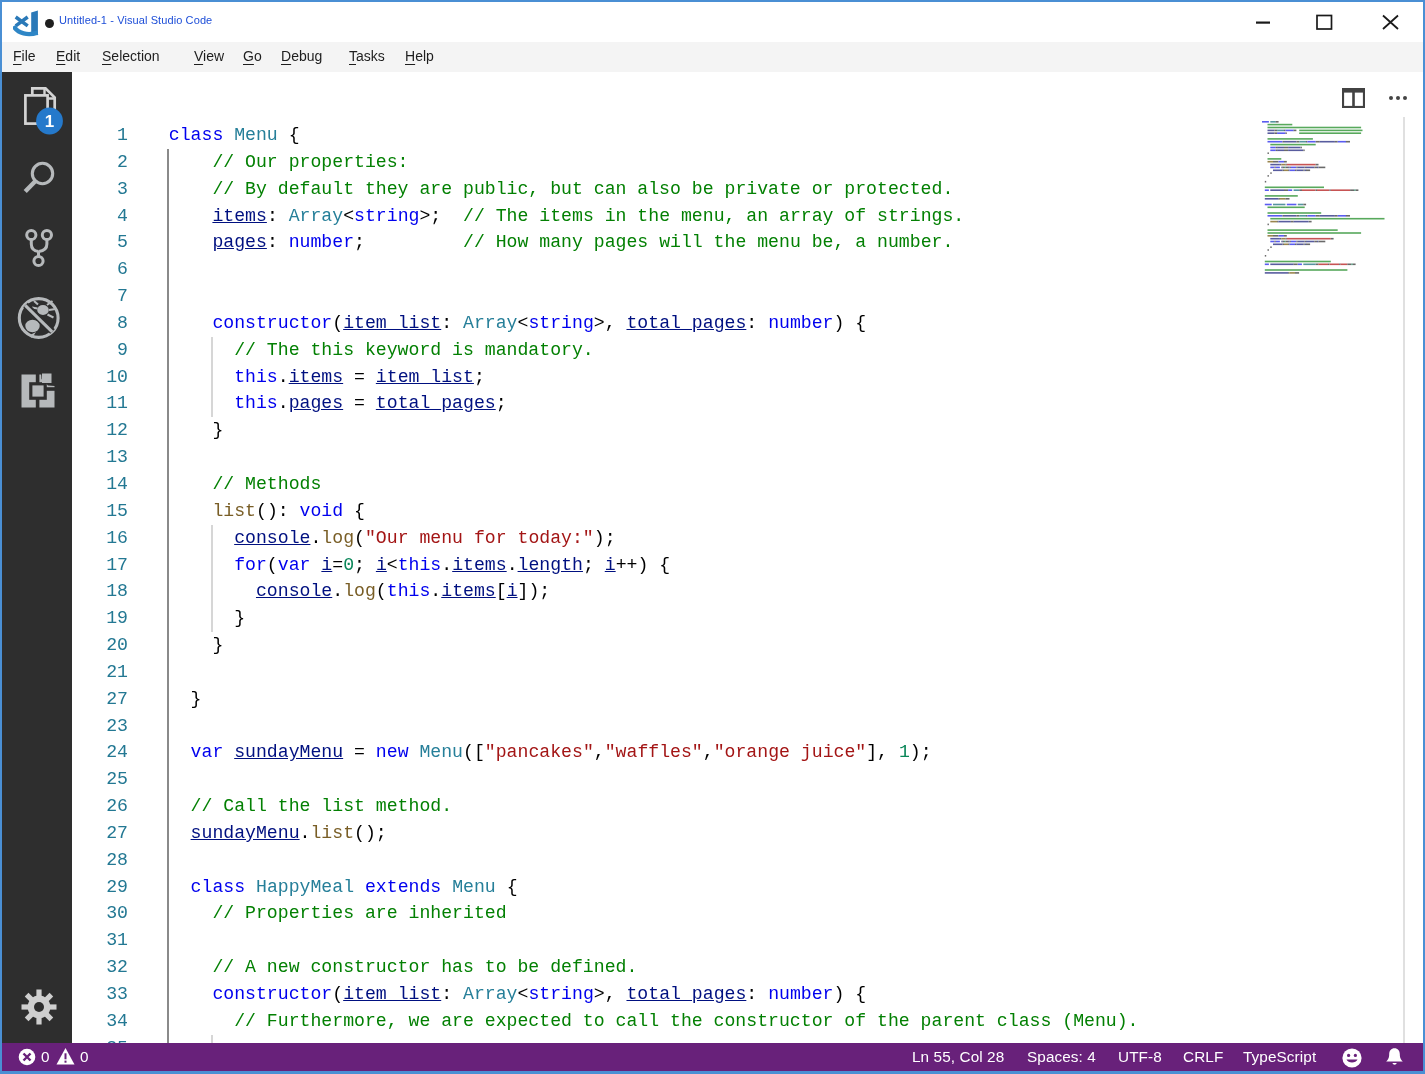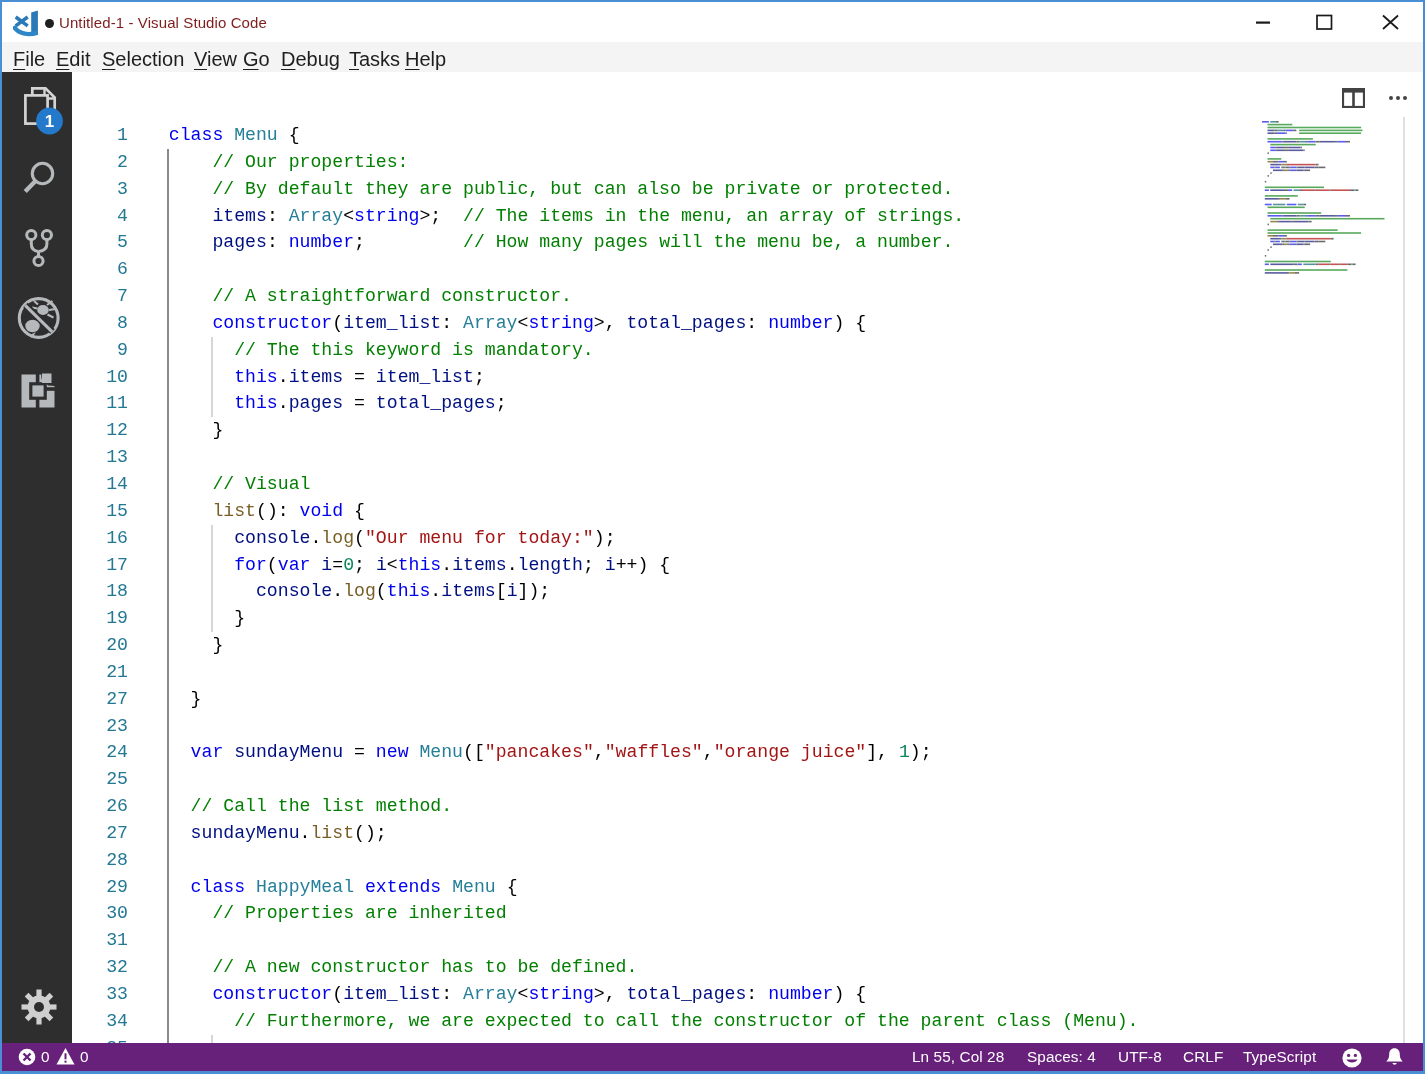--- a/index.html
+++ b/index.html
@@ -1,42 +1,42 @@
 <!DOCTYPE html>
 <html><head><meta charset="utf-8">
 <style>
 * { margin:0; padding:0; box-sizing:border-box; }
 html,body { width:1425px; height:1074px; overflow:hidden; background:#fff;
   font-family:"Liberation Sans", sans-serif; }
 #win { position:absolute; left:0; top:0; width:1425px; height:1074px; background:#fff; }
 .bord { position:absolute; background:#4a8fd4; z-index:50; }
 #titlebar { position:absolute; left:2px; top:2px; width:1421px; height:40px; background:#fff; }
-#title { position:absolute; left:57px; top:12px; font-size:15px; color:#7f1d1d; letter-spacing:0.1px; }
+#title { position:absolute; left:57px; top:12px; font-size:11px; color:#1d4ed8; letter-spacing:0.1px; }
 #tdot { position:absolute; left:43px; top:17px; width:9px; height:9px; border-radius:50%; background:#1f1f1f; }
 #menubar { position:absolute; left:2px; top:42px; width:1421px; height:30px; background:#f4f4f4; }
-.mi { position:absolute; top:6px; font-size:20px; color:#1e1e1e; }
+.mi { position:absolute; top:6px; font-size:14px; color:#1e1e1e; }
 .mi u { text-decoration-thickness:1px; text-underline-offset:2.5px; }
 #activitybar { position:absolute; left:2px; top:72px; width:70px; height:971px; background:#2e2e2e; }
 .abicon { position:absolute; }
 #tabbar { position:absolute; left:72px; top:72px; width:1351px; height:45px; background:#f1f1f0; }
 #tab1 { position:absolute; left:0; top:0; width:170px; height:45px; background:#fff; }
 #tabts { position:absolute; left:19px; top:13px; font-size:13.5px; font-weight:bold; color:#4f8fb2; letter-spacing:0.3px;}
 #tabname { position:absolute; left:47px; top:11px; font-size:16.3px; color:#3c3c3c; }
 #tabdot { position:absolute; left:144px; top:21px; width:11px; height:11px; border-radius:50%; background:#3a3a3a; }
 #dots { position:absolute; left:1389px; top:95px; width:20px; height:6px; }
 #dots i { position:absolute; top:1px; width:4px; height:4px; border-radius:50%; background:#444; }
 #editor { position:absolute; left:72px; top:117px; width:1351px; height:926px; background:#fff; overflow:hidden; }
 .row { height:26.85px; line-height:26.85px; white-space:pre; }
 #lnums { position:absolute; left:0; top:5px; width:56px; text-align:right;
   font-family:"Liberation Mono", monospace; font-size:18.2px; color:#237893; }
 #codetext { position:absolute; left:96.8px; top:5px;
   font-family:"Liberation Mono", monospace; font-size:18.1667px; color:#000; }
 #codetext i { font-style:normal; }
 i.k { color:#0000ee; } i.t { color:#267f99;text-align:center; } i.c { color:#038003; }
-i.s { color:#a31515; } i.n { color:#098658; } i.f { color:#795e26; } i.v { color:#001080; }
+i.s { color:#a31515; } i.n { color:#098658; } i.f { color:#795e26; } i.v { color:#001080;text-decoration:underline; }
 .minimap { position:absolute; left:1187px; top:0px; }
 #ovborder { position:absolute; left:1331px; top:0; width:2px; height:926px; background:#e0e0e0; }
 #statusbar { position:absolute; left:2px; top:1043px; width:1421px; height:28px; background:#68217a; z-index:40; }
 .st { position:absolute; top:1048px; font-size:15.3px; color:#fff; z-index:45; letter-spacing:0.1px;}
 #winbtns { position:absolute; top:2px; right:2px; width:190px; height:40px; }
 </style></head>
 <body>
 <div id="win">
   <div class="bord" style="left:0;top:0;width:1425px;height:2px"></div>
   <div class="bord" style="left:0;top:0;width:2px;height:1074px"></div>
@@ -194,28 +194,28 @@
 <div class="row">34</div>
 <div class="row">35</div>
       </div>
     <div id="codetext">
         <div class="row"><i class="k">class</i><i class="p"> </i><i class="t">Menu</i><i class="p"> {</i></div>
 <div class="row"><i class="p">    </i><i class="c">// Our properties:</i></div>
 <div class="row"><i class="p">    </i><i class="c">// By default they are public, but can also be private or protected.</i></div>
 <div class="row"><i class="p">    </i><i class="v">items</i><i class="p">: </i><i class="t">Array</i><i class="p">&lt;</i><i class="k">string</i><i class="p">&gt;;</i><i class="p">  </i><i class="c">// The items in the menu, an array of strings.</i></div>
 <div class="row"><i class="p">    </i><i class="v">pages</i><i class="p">: </i><i class="k">number</i><i class="p">;</i><i class="p">         </i><i class="c">// How many pages will the menu be, a number.</i></div>
 <div class="row"></div>
-<div class="row"><i class="p">    </i><i class="c">// A straightforward constructor.</i></div>
+<div class="row"><i class="p">    </i></div>
 <div class="row"><i class="p">    </i><i class="k">constructor</i><i class="p">(</i><i class="v">item_list</i><i class="p">: </i><i class="t">Array</i><i class="p">&lt;</i><i class="k">string</i><i class="p">&gt;, </i><i class="v">total_pages</i><i class="p">: </i><i class="k">number</i><i class="p">) {</i></div>
 <div class="row"><i class="p">      </i><i class="c">// The this keyword is mandatory.</i></div>
 <div class="row"><i class="p">      </i><i class="k">this</i><i class="p">.</i><i class="v">items</i><i class="p"> = </i><i class="v">item_list</i><i class="p">;</i></div>
 <div class="row"><i class="p">      </i><i class="k">this</i><i class="p">.</i><i class="v">pages</i><i class="p"> = </i><i class="v">total_pages</i><i class="p">;</i></div>
 <div class="row"><i class="p">    </i><i class="p">}</i></div>
 <div class="row"></div>
-<div class="row"><i class="p">    </i><i class="c">// Visual</i></div>
+<div class="row"><i class="p">    </i><i class="c">// Methods</i></div>
 <div class="row"><i class="p">    </i><i class="f">list</i><i class="p">(): </i><i class="k">void</i><i class="p"> {</i></div>
 <div class="row"><i class="p">      </i><i class="v">console</i><i class="p">.</i><i class="f">log</i><i class="p">(</i><i class="s">"Our menu for today:"</i><i class="p">);</i></div>
 <div class="row"><i class="p">      </i><i class="k">for</i><i class="p">(</i><i class="k">var</i><i class="p"> </i><i class="v">i</i><i class="p">=</i><i class="n">0</i><i class="p">; </i><i class="v">i</i><i class="p">&lt;</i><i class="k">this</i><i class="p">.</i><i class="v">items</i><i class="p">.</i><i class="v">length</i><i class="p">; </i><i class="v">i</i><i class="p">++) {</i></div>
 <div class="row"><i class="p">        </i><i class="v">console</i><i class="p">.</i><i class="f">log</i><i class="p">(</i><i class="k">this</i><i class="p">.</i><i class="v">items</i><i class="p">[</i><i class="v">i</i><i class="p">]);</i></div>
 <div class="row"><i class="p">      </i><i class="p">}</i></div>
 <div class="row"><i class="p">    </i><i class="p">}</i></div>
 <div class="row"></div>
 <div class="row"><i class="p">  </i><i class="p">}</i></div>
 <div class="row"></div>
 <div class="row"><i class="p">  </i><i class="k">var</i><i class="p"> </i><i class="v">sundayMenu</i><i class="p"> = </i><i class="k">new</i><i class="p"> </i><i class="t">Menu</i><i class="p">([</i><i class="s">"pancakes"</i><i class="p">,</i><i class="s">"waffles"</i><i class="p">,</i><i class="s">"orange juice"</i><i class="p">], </i><i class="n">1</i><i class="p">);</i></div>

